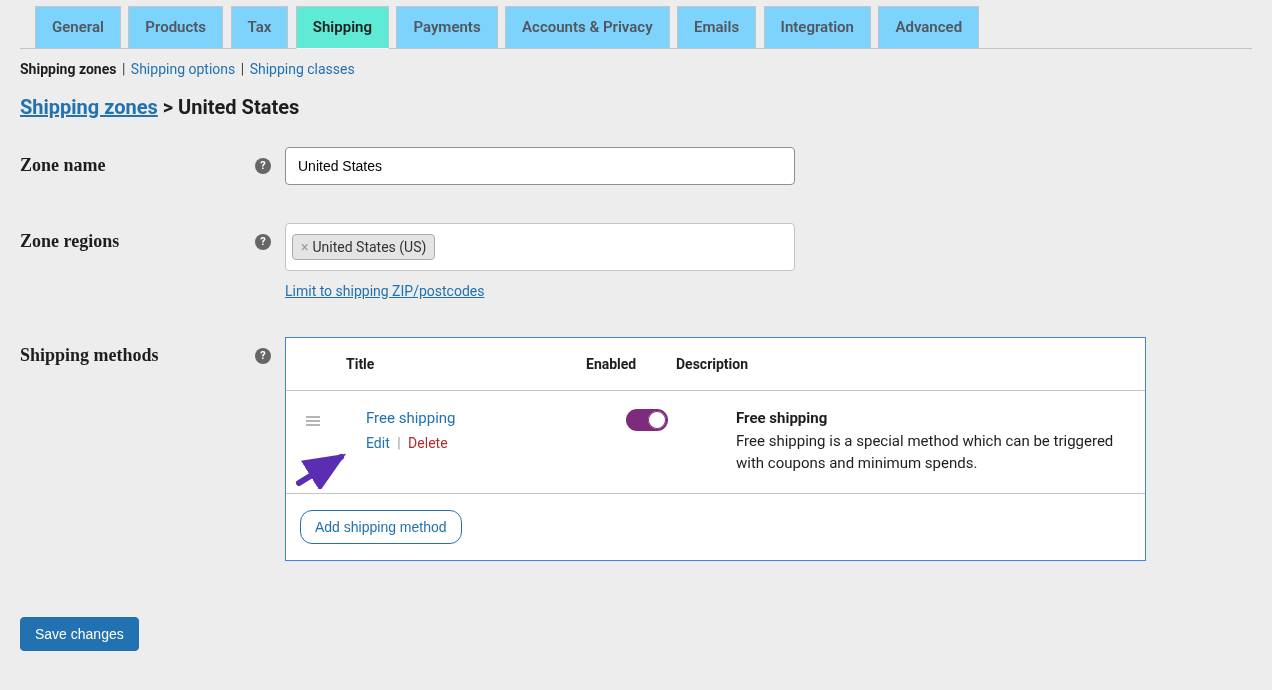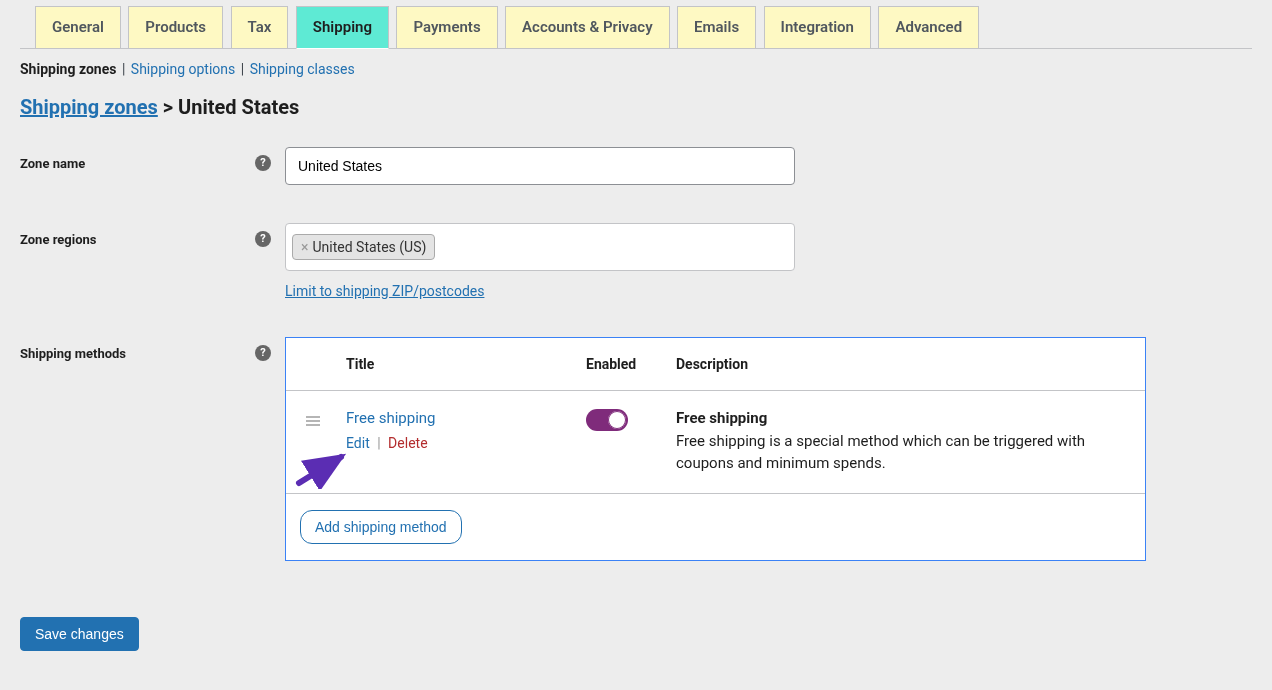--- a/index.html
+++ b/index.html
@@ -18,21 +18,21 @@
   
   .nav-tabs {
     margin: 0;
     padding: 0;
     border-bottom: 1px solid #c3c4c7;
     line-height: 0;
     margin-bottom: 12px;
   }
   .nav-tab {
     display: inline-block;
-    background: #fef9c3;
+    background: #7dd3fc;
     border: 1px solid #c3c4c7;
     border-bottom: none;
     color: #50575e;
     font-size: 15px;
     font-weight: 600;
     padding: 10px 16px;
     margin: 0 4px -1px 0;
     cursor: pointer;
     line-height: 1.4;
   }
@@ -67,22 +67,23 @@
   .form-label-col {
     width: 265px;
     display: flex;
     justify-content: space-between;
     align-items: center;
     padding-top: 8px;
     padding-right:14px;
   }
   .form-label-col label {
     font-weight: 700;
-    font-size: 13px;
+    font-size: 18px;
     color:#1e1e1e;
+    font-family:Liberation Serif, serif;
   }
   .help-icon {
     display:inline-block;
     width:16px; height:16px;
     border-radius:50%;
     background:#666;
     color:#fff;
     font-size:11px;
     font-weight:700;
     text-align:center;
@@ -142,21 +143,21 @@
     border:1px solid #3b82f6;
     background:#fff;
     width: 861px;
   }
   .methods-row {
     display:flex;
     align-items:flex-start;
     padding: 18px 20px;
   }
   .methods-header { border-bottom:1px solid #c3c4c7; font-weight:700; }
-  .methods-body   { border-bottom:1px solid #c3c4c7; }
+  .methods-body   { border-bottom:1px solid #c3c4c7;gap:20px; }
   .col-handle { width:40px; padding-top:4px; }
   .col-title  { width:240px; }
   .col-enabled{ width:90px; }
   .col-desc   { flex:1; }
   .drag-handle {
     display:inline-block;
     width:14px;
     color:#b0b0b0;
     cursor:grab;
     line-height:1;

